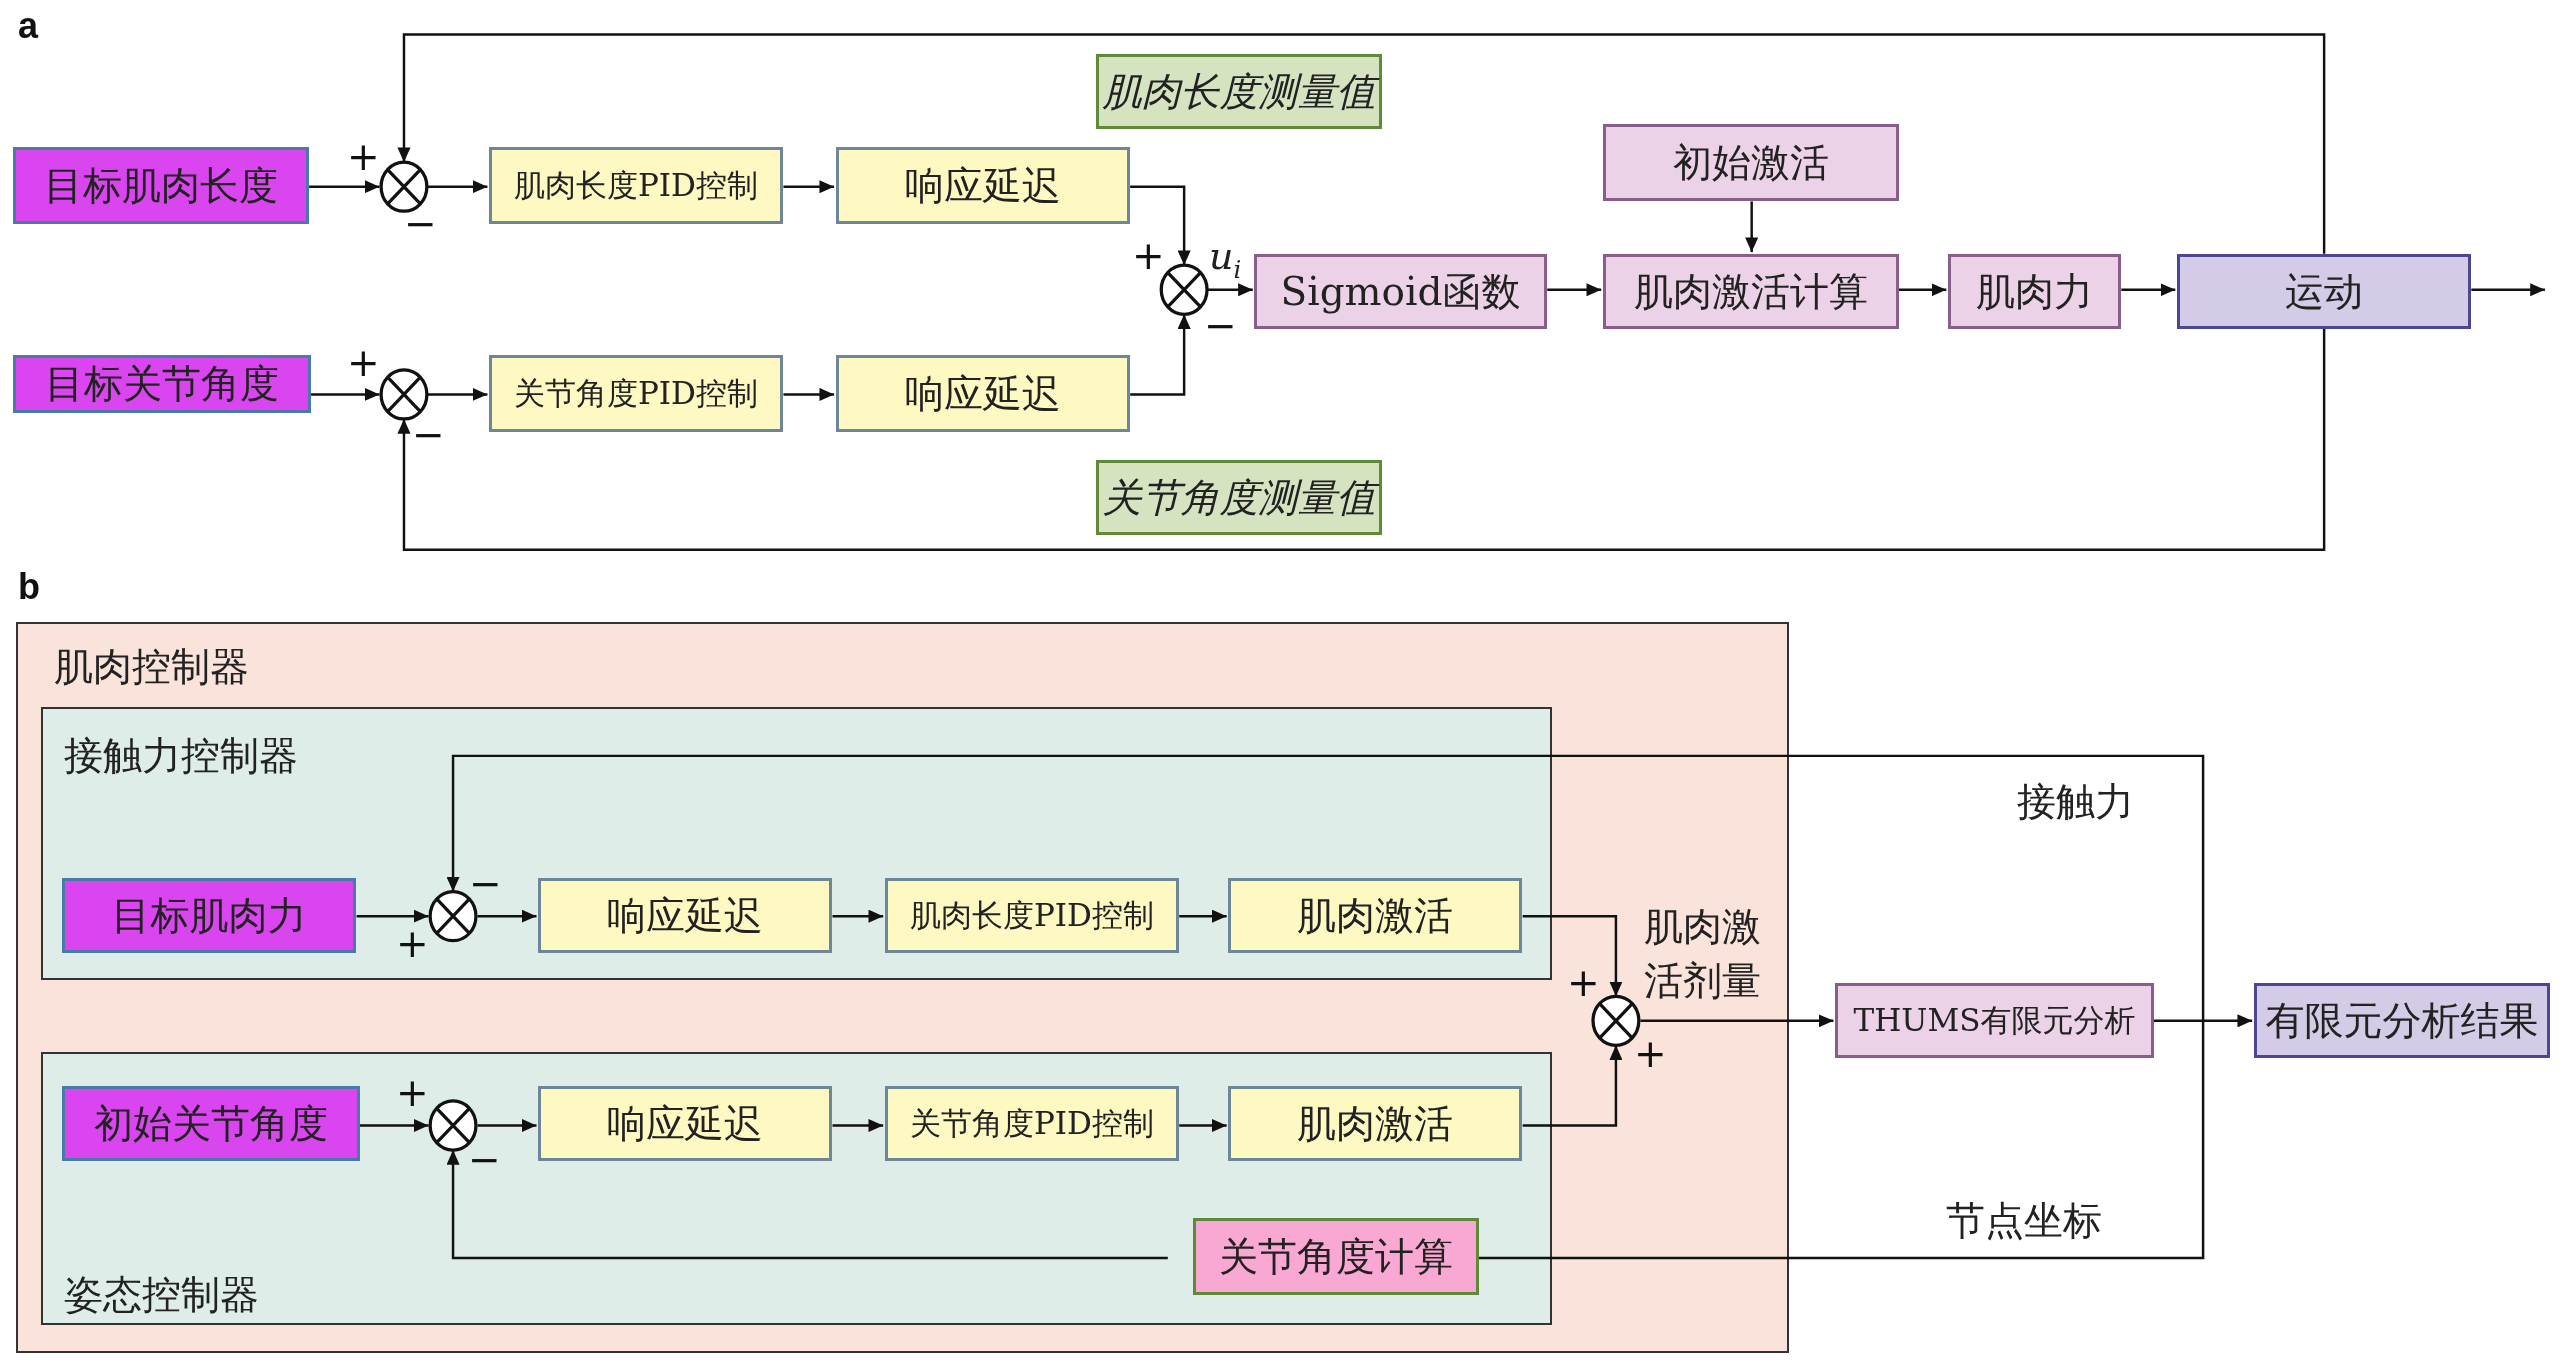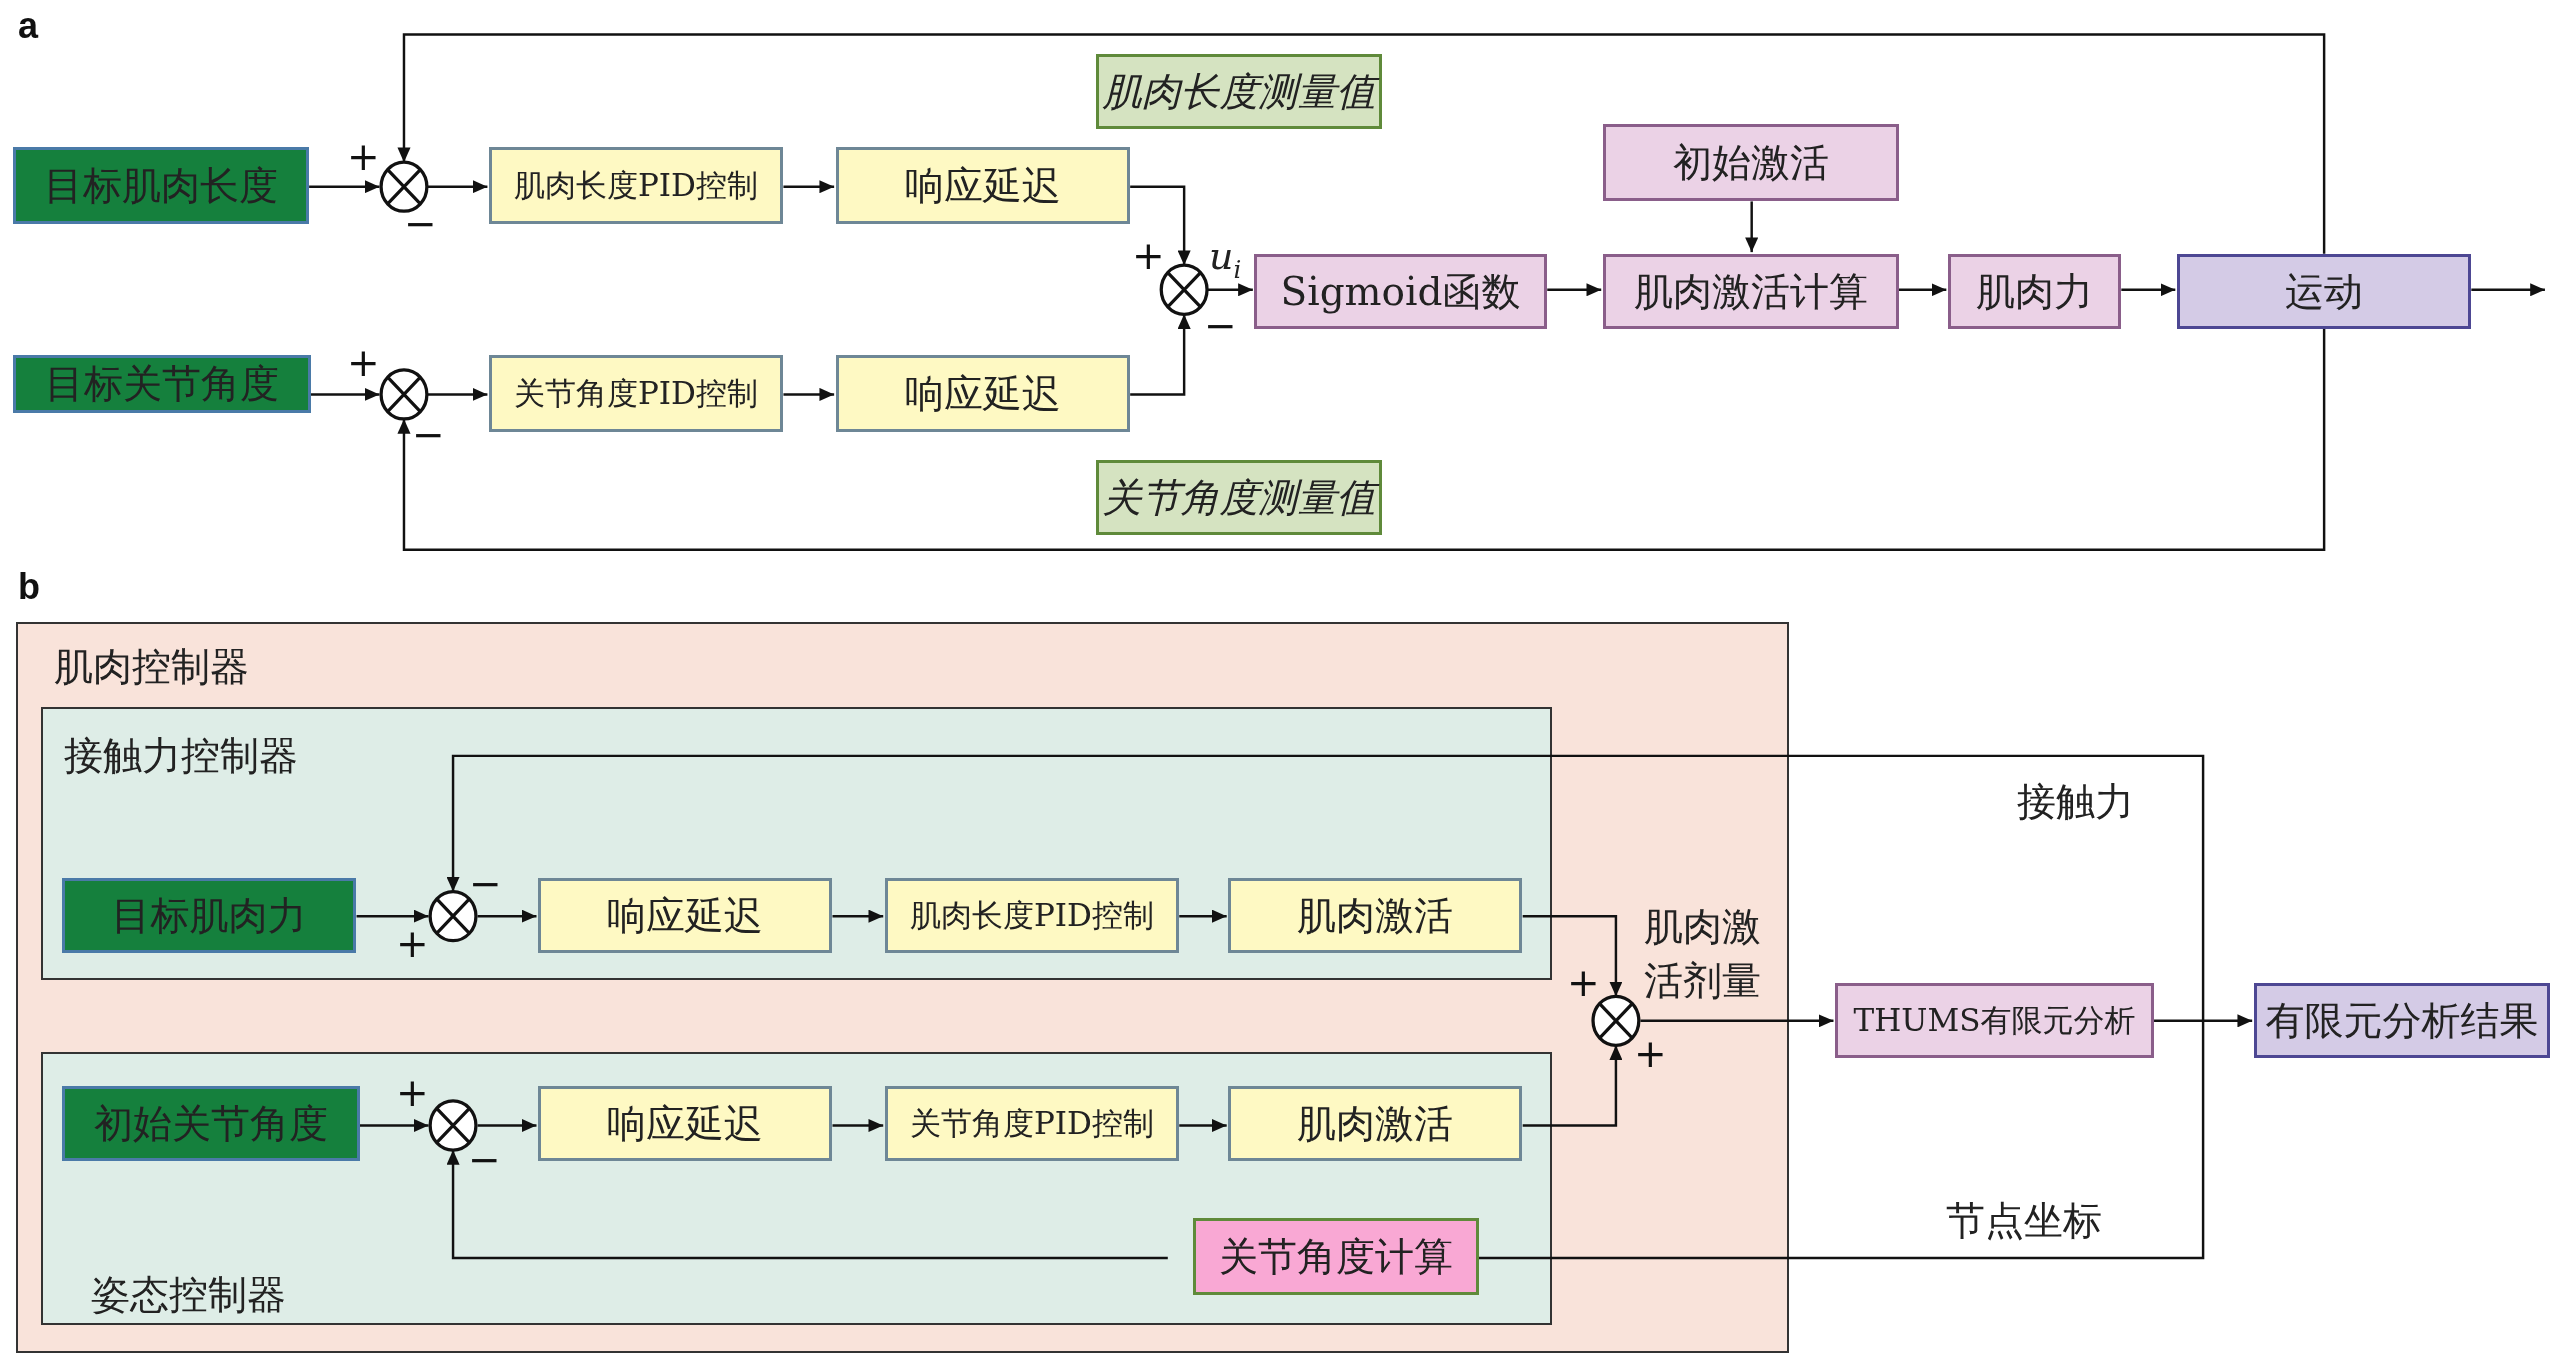--- a/index.html
+++ b/index.html
@@ -1,19 +1,19 @@
 <!DOCTYPE html>
 <html style="font-size:13px"><head>
 <meta charset="utf-8">
 <style>
   html,body{margin:0;padding:0;background:#fff;}
   body{width:2576px;height:1367px;position:relative;overflow:hidden;font-family:"DejaVu Serif","Liberation Serif",serif;}
   svg{position:absolute;left:0;top:0;}
   .box{position:absolute;box-sizing:border-box;display:flex;align-items:center;justify-content:center;color:#222;white-space:nowrap;}
-  .blue{background:#15803d;border:3.3px solid #4a7aa8;}
+  .blue{background:#d946ef;border:3.3px solid #4a7aa8;}
   .gray{background:#fef9c3;border:3.3px solid #6e8796;}
   .green{background:#d5e3c1;border:3.3px solid #5f8a3a;font-style:italic;}
   .pink{background:#ebd2e6;border:3.3px solid #8a5e8a;}
   .purple{background:#d4cbe6;border:3.3px solid #4d4793;}
   .lav{background:#f9a8d4;border:3.3px solid #5f8a3a;margin-left:25px;}
   .f48{font-size:39px;}
   .f40{font-size:31px;}
   .lbl{position:absolute;color:#222;white-space:nowrap;}
   .panel{position:absolute;font-family:"Liberation Sans",sans-serif;font-weight:bold;font-size:36px;color:#111;}
   .region{position:absolute;box-sizing:border-box;}
@@ -118,21 +118,21 @@
 <span class="sign" style="left:347px;top:137px;">+</span>
 <span class="sign" style="left:404px;top:204px;">−</span>
 <span class="sign" style="left:347px;top:343px;">+</span>
 <span class="sign" style="left:412px;top:415px;">−</span>
 <span class="sign" style="left:1132px;top:236px;">+</span>
 <span class="sign" style="left:1204px;top:306px;">−</span>
 <span class="lbl" style="left:1209px;top:234px;font-size:38px;font-style:italic;"><span>u</span><sub style="font-size:24.5px;">i</sub></span>
 
 <div class="lbl f48" style="left:54px;top:640px;">肌肉控制器</div>
 <div class="lbl f48" style="left:64px;top:729px;">接触力控制器</div>
-<div class="lbl f48" style="left:64px;top:1268px;margin-left:27px;">姿态控制器</div>
+<div class="lbl f48" style="left:64px;top:1268px;">姿态控制器</div>
 
 <div class="box blue f48" style="left:62px;top:878px;width:294px;height:75px;text-align:right;">目标肌肉力</div>
 <div class="box gray f48" style="left:538px;top:878px;width:294px;height:75px;">响应延迟</div>
 <div class="box gray f40" style="left:885px;top:878px;width:294px;height:75px;">肌肉长度PID控制</div>
 <div class="box gray f48" style="left:1228px;top:878px;width:294px;height:75px;">肌肉激活</div>
 <div class="box blue f48" style="left:62px;top:1086px;width:298px;height:75px;">初始关节角度</div>
 <div class="box gray f48" style="left:538px;top:1086px;width:294px;height:75px;">响应延迟</div>
 <div class="box gray f40" style="left:885px;top:1086px;width:294px;height:75px;">关节角度PID控制</div>
 <div class="box gray f48" style="left:1228px;top:1086px;width:294px;height:75px;">肌肉激活</div>
 <div class="box lav f48" style="left:1168px;top:1218px;width:286px;height:77px;">关节角度计算</div>

